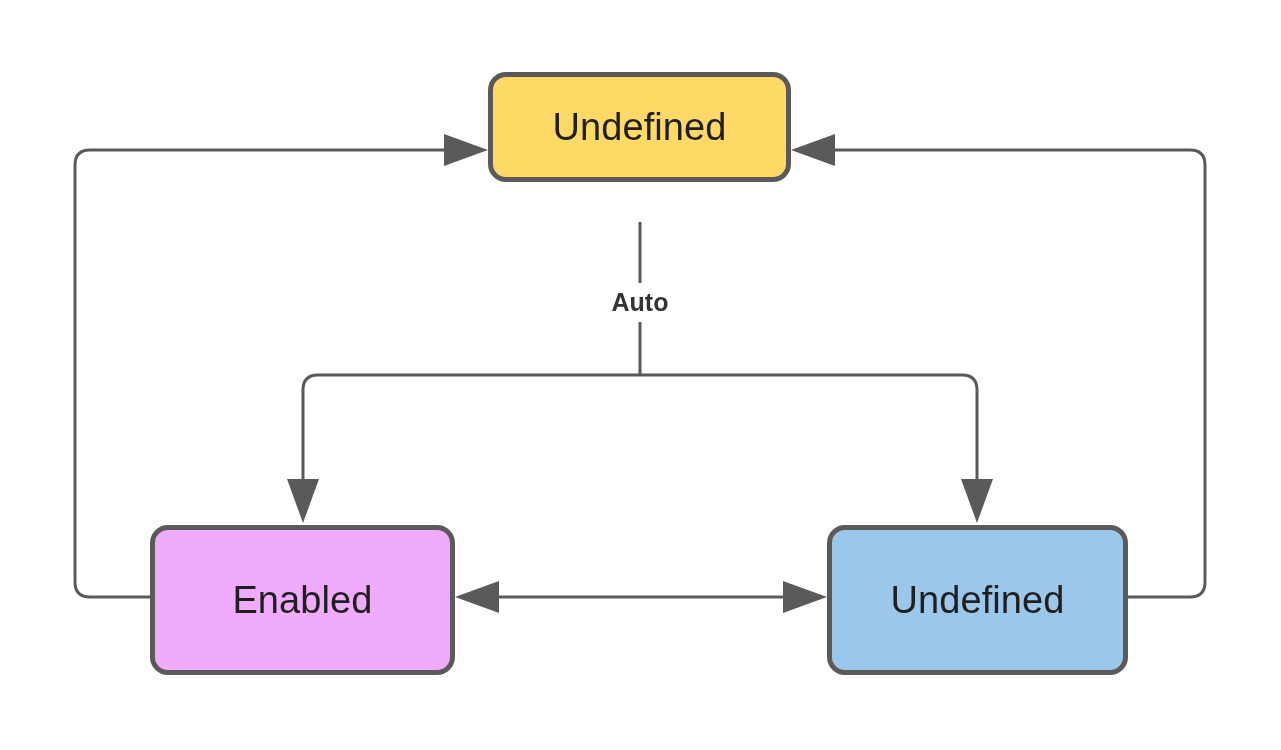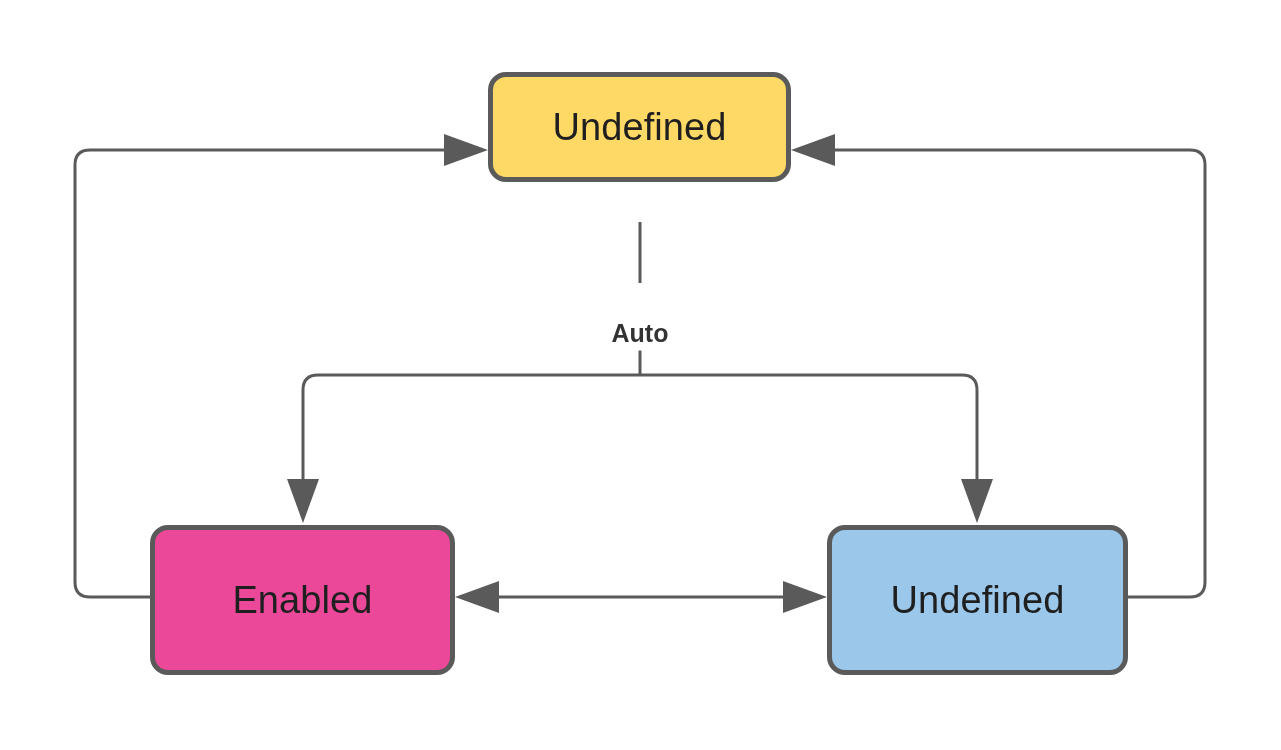--- a/index.html
+++ b/index.html
@@ -82,23 +82,23 @@
 
     <path d="M 491 597 L 792 597" fill="none" stroke="#5a5a5a" stroke-width="3" stroke-linecap="butt"></path>
     <polygon points="455,597 499,581 499,613" fill="#5a5a5a"></polygon>
     <polygon points="827,597 783,581 783,613" fill="#5a5a5a"></polygon>
   </svg>
 
   <div class="node-box" style="left:488px; top:72px; width:303px; height:110px; background:#ffd966; border-color:#5a5a5a; border-width:5px;">
     <span class="node-label">Undefined</span>
   </div>
 
-  <div class="node-box" style="left:150px; top:525px; width:305px; height:150px; background:#ec4899; border-color:#5a5a5a; border-width:5px;">
+  <div class="node-box" style="left:150px; top:525px; width:305px; height:150px; background:#f0abfc; border-color:#5a5a5a; border-width:5px;">
     <span class="node-label">Enabled</span>
   </div>
 
   <div class="node-box" style="left:827px; top:525px; width:301px; height:150px; background:#9ac7ea; border-color:#5a5a5a; border-width:5px;">
     <span class="node-label">Undefined</span>
   </div>
 
-  <div class="edge-label" style="left:640px; top:302px;margin-top:31px;">Auto</div>
+  <div class="edge-label" style="left:640px; top:302px;">Auto</div>
 
 </div>
 
 </body></html>

